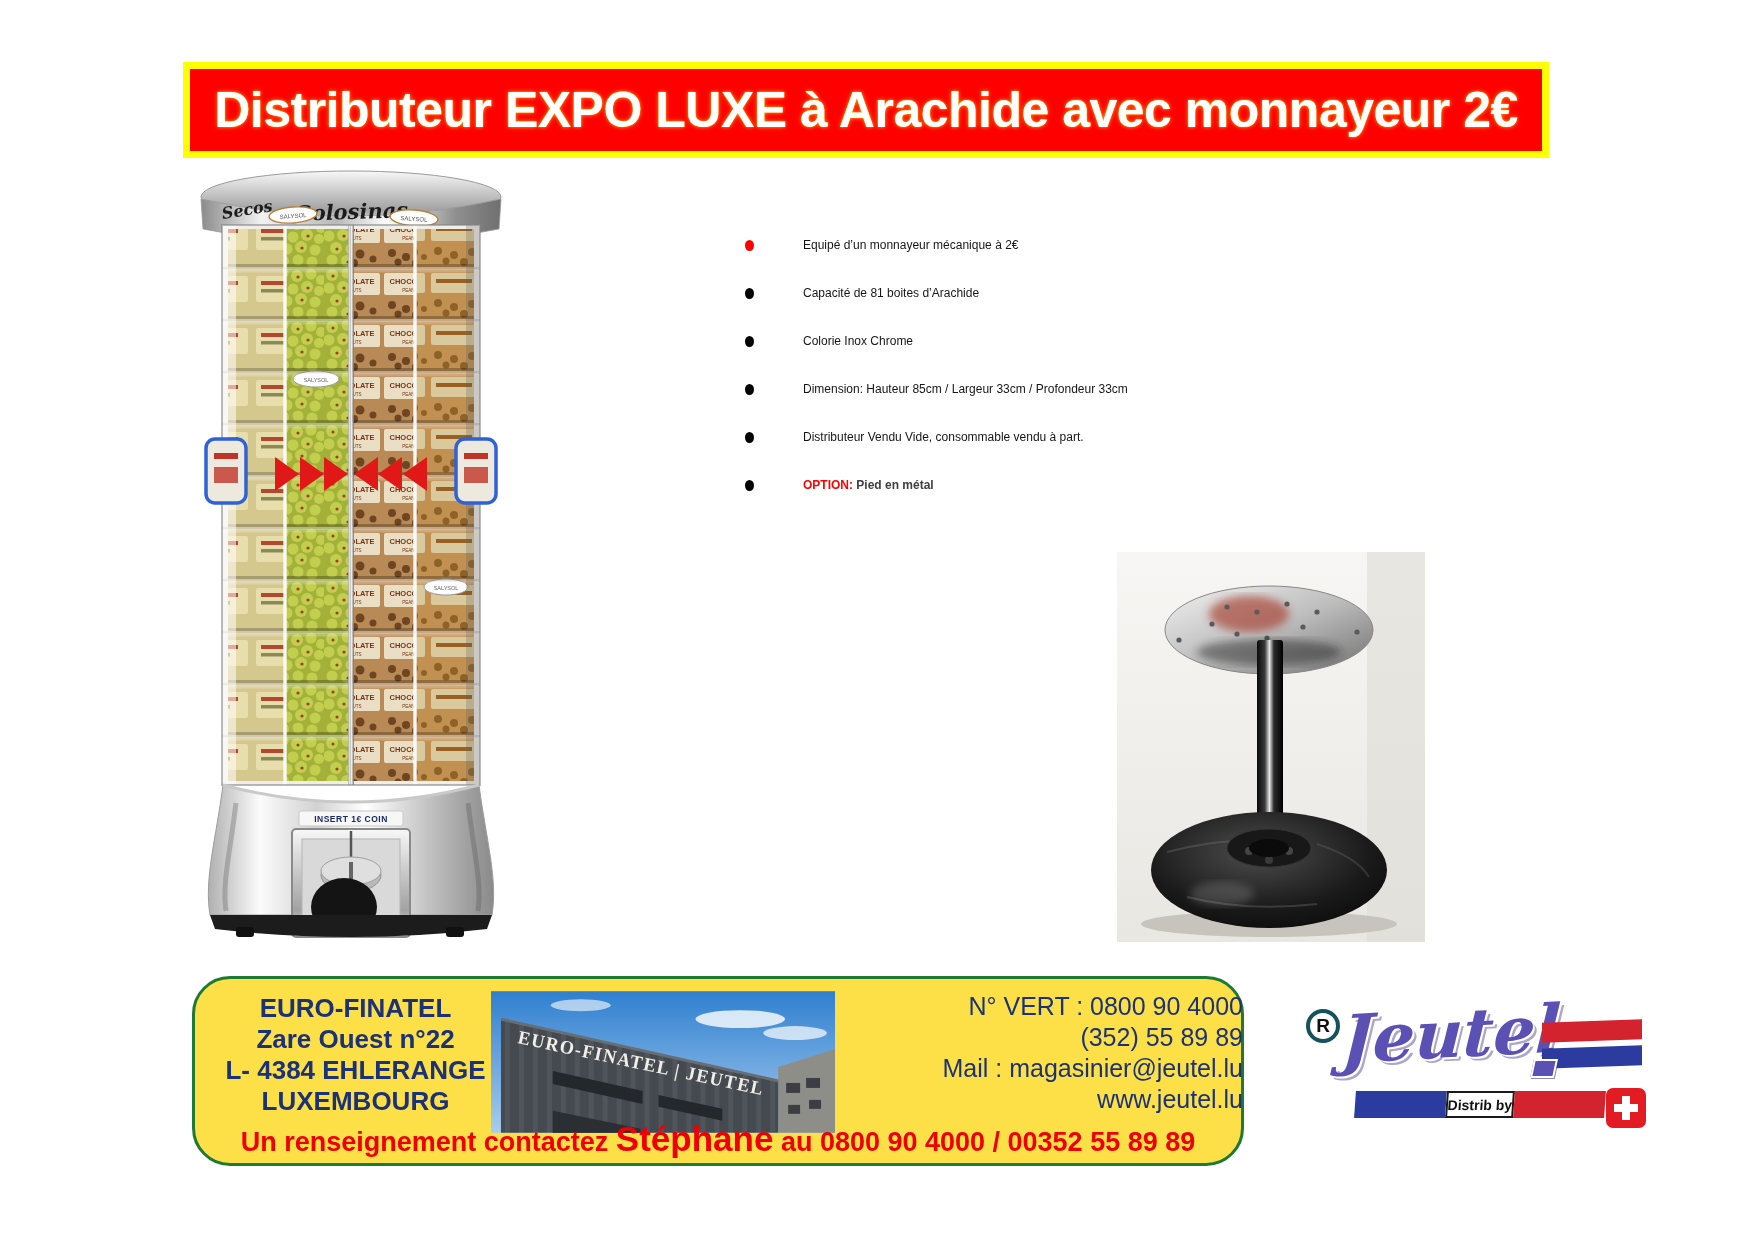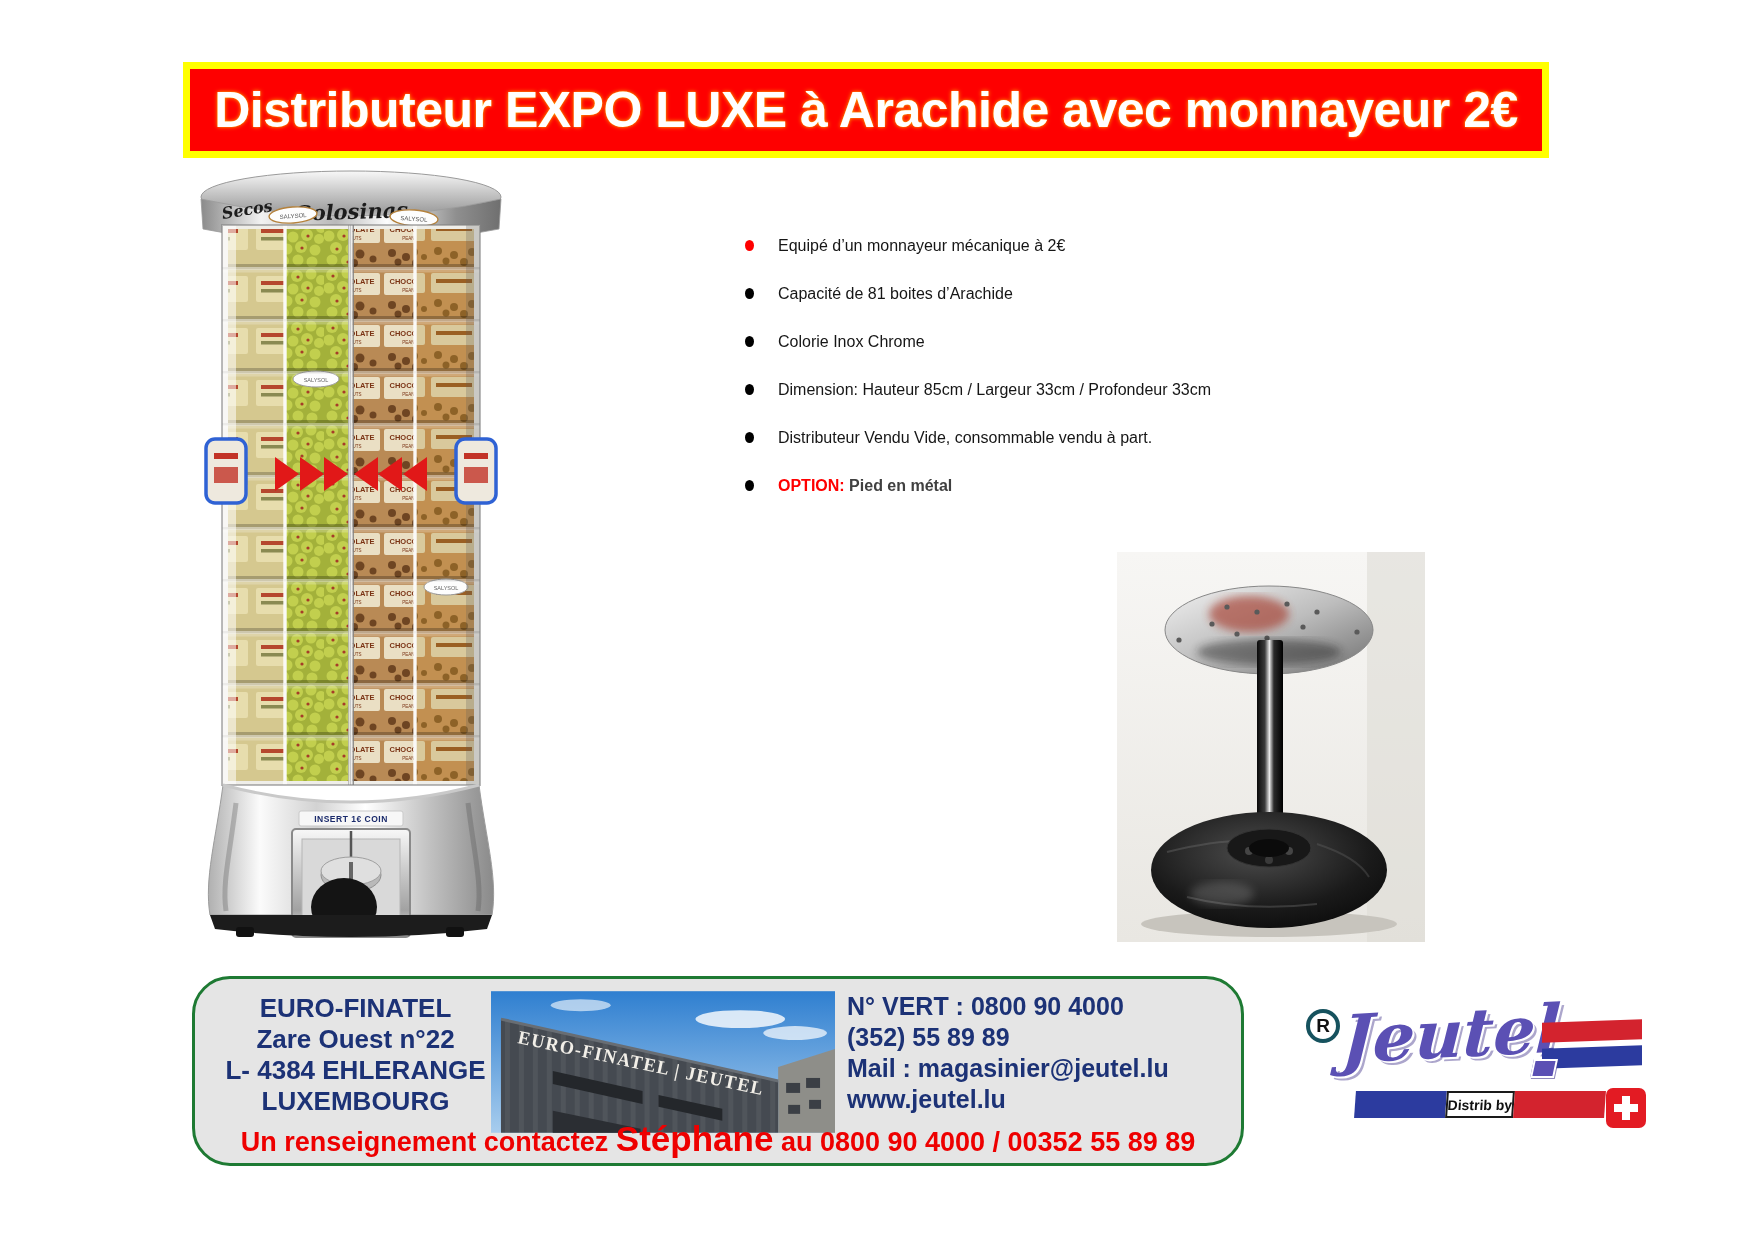--- a/index.html
+++ b/index.html
@@ -11,36 +11,36 @@
           background:var(--banner-bg,#FE0000);border:7px solid var(--banner-border,#FFFF00);
           box-sizing:border-box;display:flex;align-items:center;justify-content:center;}
   .banner .title{color:#ffffff;font-weight:bold;font-size:50px;letter-spacing:-0.5px;white-space:nowrap;
           text-shadow:0 0 4px rgba(255,200,0,.85),0 0 1px rgba(255,160,0,.9);}
 
   
   .specs{position:absolute;left:745px;top:232px;width:640px;}
   .spec-item{display:flex;align-items:flex-start;margin-bottom:21px;height:27px;}
   .dot{flex:0 0 9px;width:9px;height:11px;border-radius:50%;background:#000;margin:8px 0 0 0;}
   .dot.red{background:var(--accent-red,#FF0000);}
-  .spec-text{margin-left:24px;font-size:16px;color:#161616;line-height:27px;white-space:nowrap;}
+  .spec-text{margin-left:49px;font-size:12px;color:#161616;line-height:27px;white-space:nowrap;}
   .spec-text .opt{color:var(--accent-red,#FF0000);font-weight:bold;}
   .spec-text .optrest{color:#404040;font-weight:bold;}
 
   
   .dispenser{position:absolute;left:196px;top:163px;width:310px;height:782px;}
   .pedestal{position:absolute;left:1117px;top:552px;width:308px;height:390px;}
 
   
   .card{position:absolute;left:192px;top:976px;width:1052px;height:190px;box-sizing:border-box;
-        border:3px solid var(--green-border,#1E7A33);border-radius:38px;background:#e5e5e5;}
+        border:3px solid var(--green-border,#1E7A33);border-radius:38px;background:#fde047;}
   .addr{position:absolute;left:18px;top:14px;width:285px;text-align:center;
         color:var(--navy,#1C3276);font-weight:bold;font-size:26px;line-height:31px;}
   .bphoto{position:absolute;left:296px;top:12px;width:344px;height:142px;}
-  .tel{position:absolute;left:652px;top:12px;width:396px;text-align:left;
-        color:var(--navy,#1C3276);font-weight:bold;font-size:25px;line-height:31px;}
+  .tel{position:absolute;left:652px;top:12px;width:396px;text-align:right;
+        color:var(--navy,#1C3276);font-weight:normal;font-size:25px;line-height:31px;}
   .note{position:absolute;left:0;right:0;bottom:4px;text-align:center;color:var(--footer-red,#EE0000);
         font-weight:bold;font-size:27px;white-space:nowrap;margin-top:48px;}
   .note .big{font-size:35px;}
 
   
   .logo{position:absolute;left:1300px;top:995px;width:348px;height:135px;}
   .rmark{position:absolute;left:6px;top:14px;width:34px;height:34px;border:4px solid #16525e;
          border-radius:50%;box-sizing:border-box;display:flex;align-items:center;justify-content:center;
          font-weight:bold;font-size:19px;color:#101010;background:#fff;}
   .wordmark{position:absolute;left:42px;top:0px;font-family:"DejaVu Serif",serif;font-style:italic;

